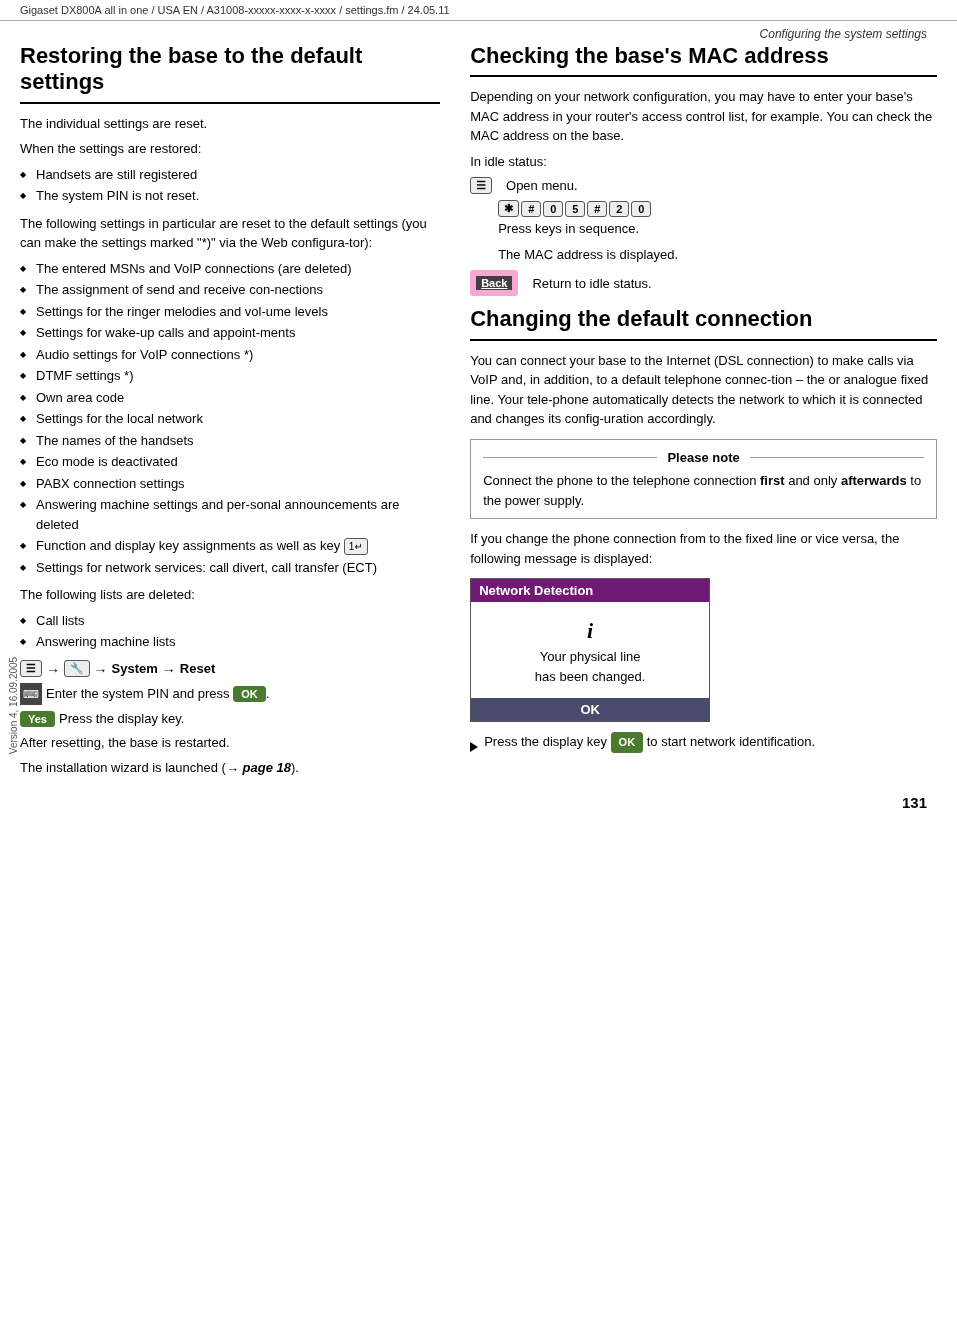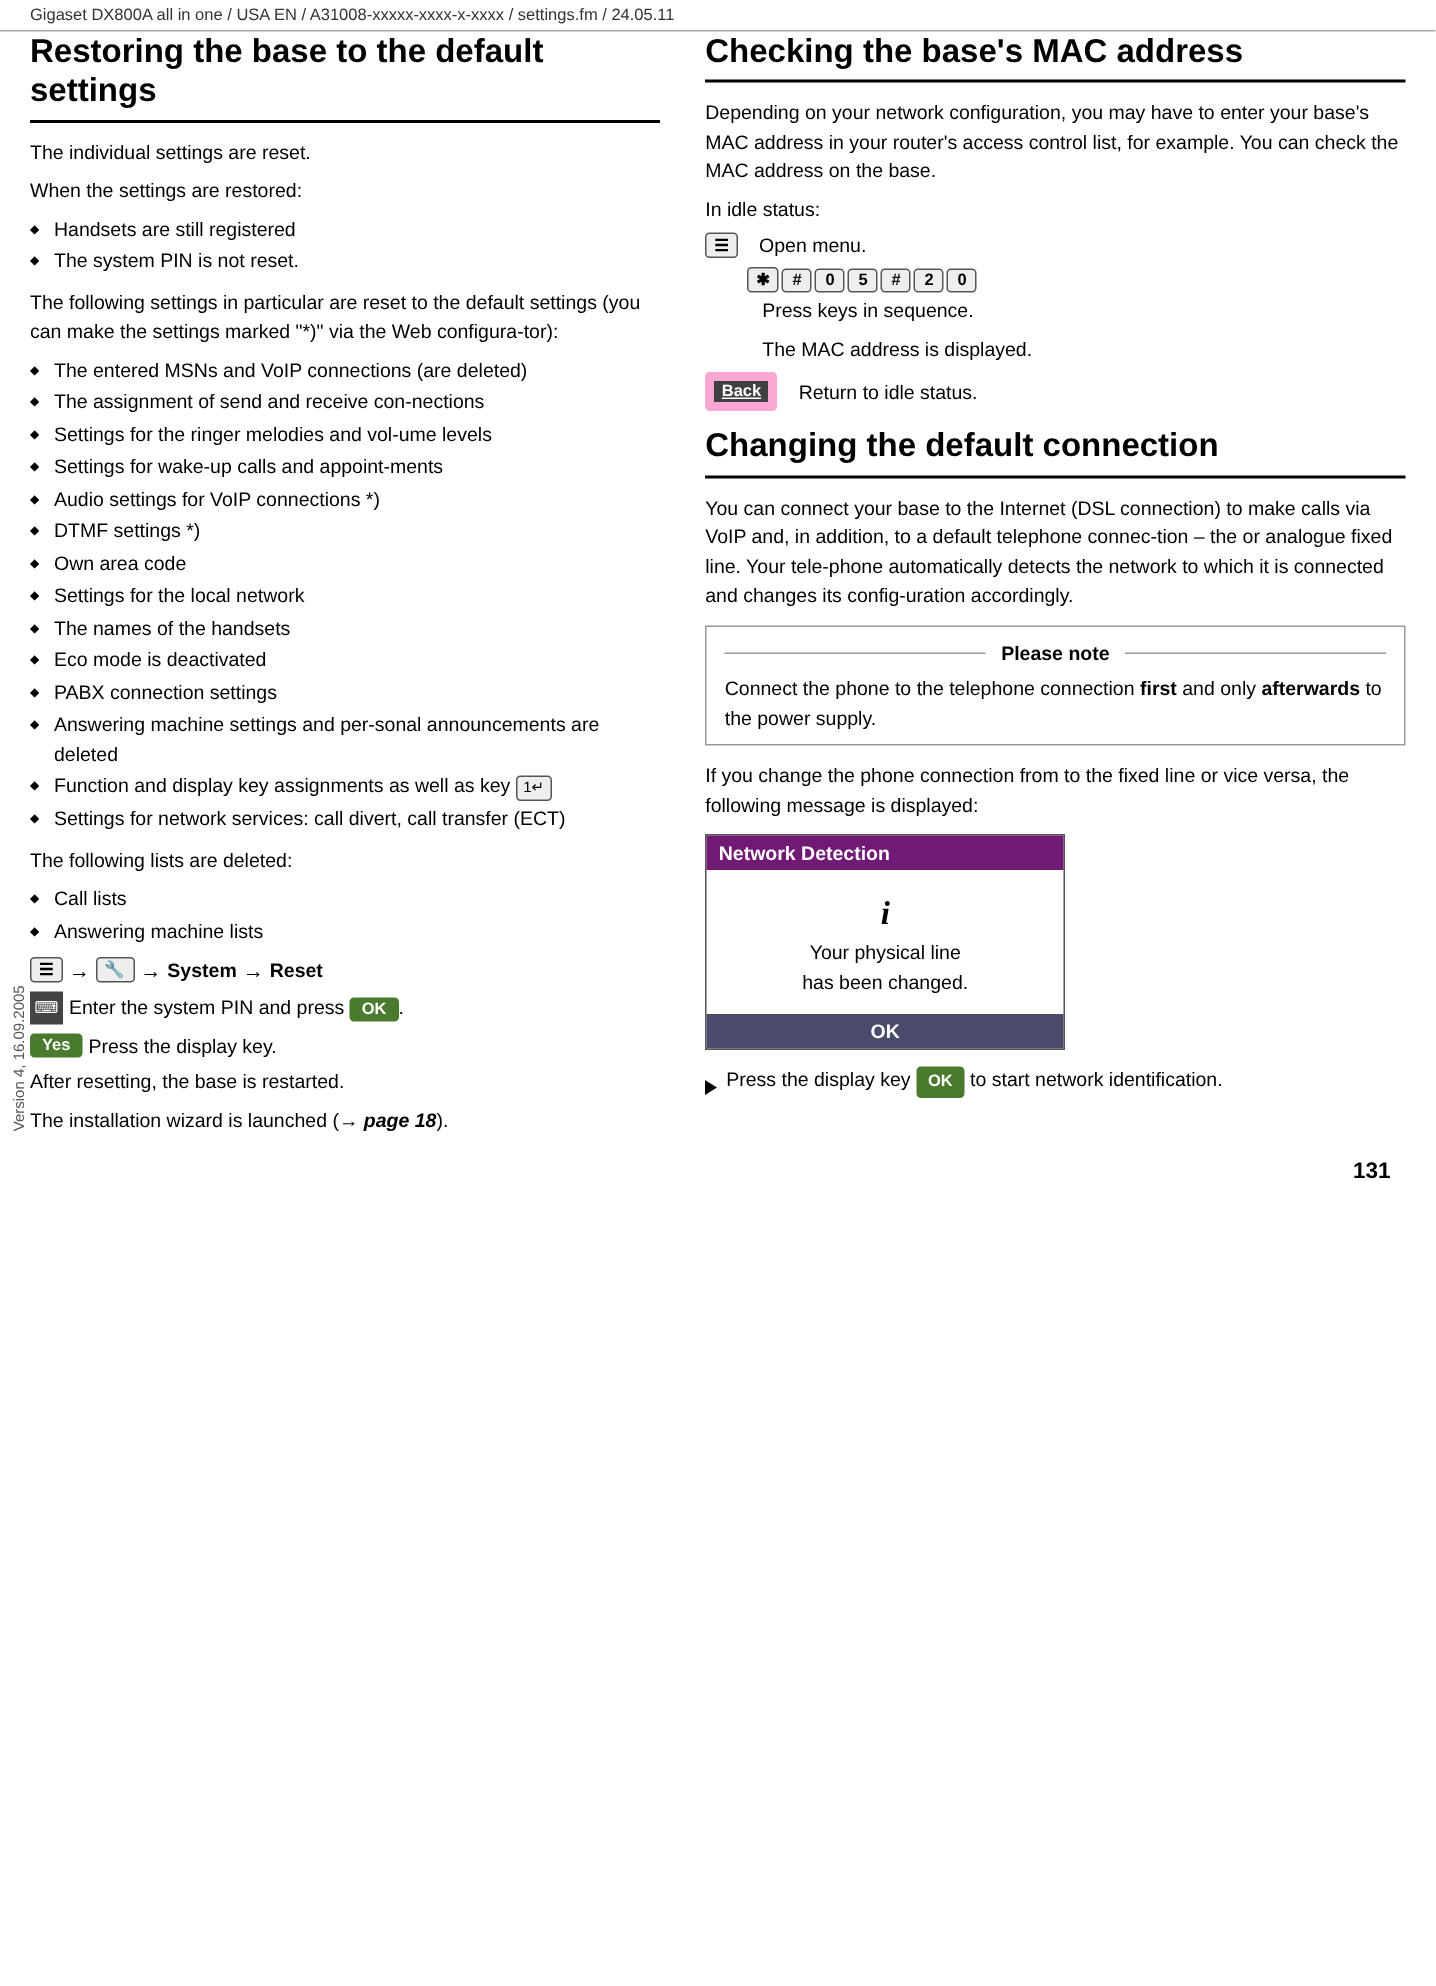--- a/index.html
+++ b/index.html
@@ -188,21 +188,21 @@
       background: #4a4a6a;
       color: #fff;
       text-align: center;
       padding: 4px;
       font-size: 13px;
       font-weight: bold;
       cursor: pointer;
     }
     
     .indent {
-      margin-left: 38px;
+      margin-left: 28px;
     }
     
     .page-number {
       text-align: right;
       padding: 10px 30px 0 0;
       font-size: 15px;
       font-weight: bold;
     }
     .inline-icon {
       display: inline-block;
@@ -245,20 +245,23 @@
   </style>
 </head>
 <body>
 
 <div class="page-wrapper">
 
   <div class="top-header">
     <span>Gigaset DX800A all in one / USA EN / A31008-xxxxx-xxxx-x-xxxx / settings.fm / 24.05.11</span>
   </div>
 
+  <div class="section-header-right">
+    <span>Configuring the system settings</span>
+  </div>
 
   <div class="two-col">
 
     <div class="col-left">
 
       <div class="section-title">Restoring the base to the default settings</div>
       <hr class="section-divider">
 
       <p class="body-text">The individual settings are reset.</p>
       <p class="body-text">When the settings are restored:</p>

